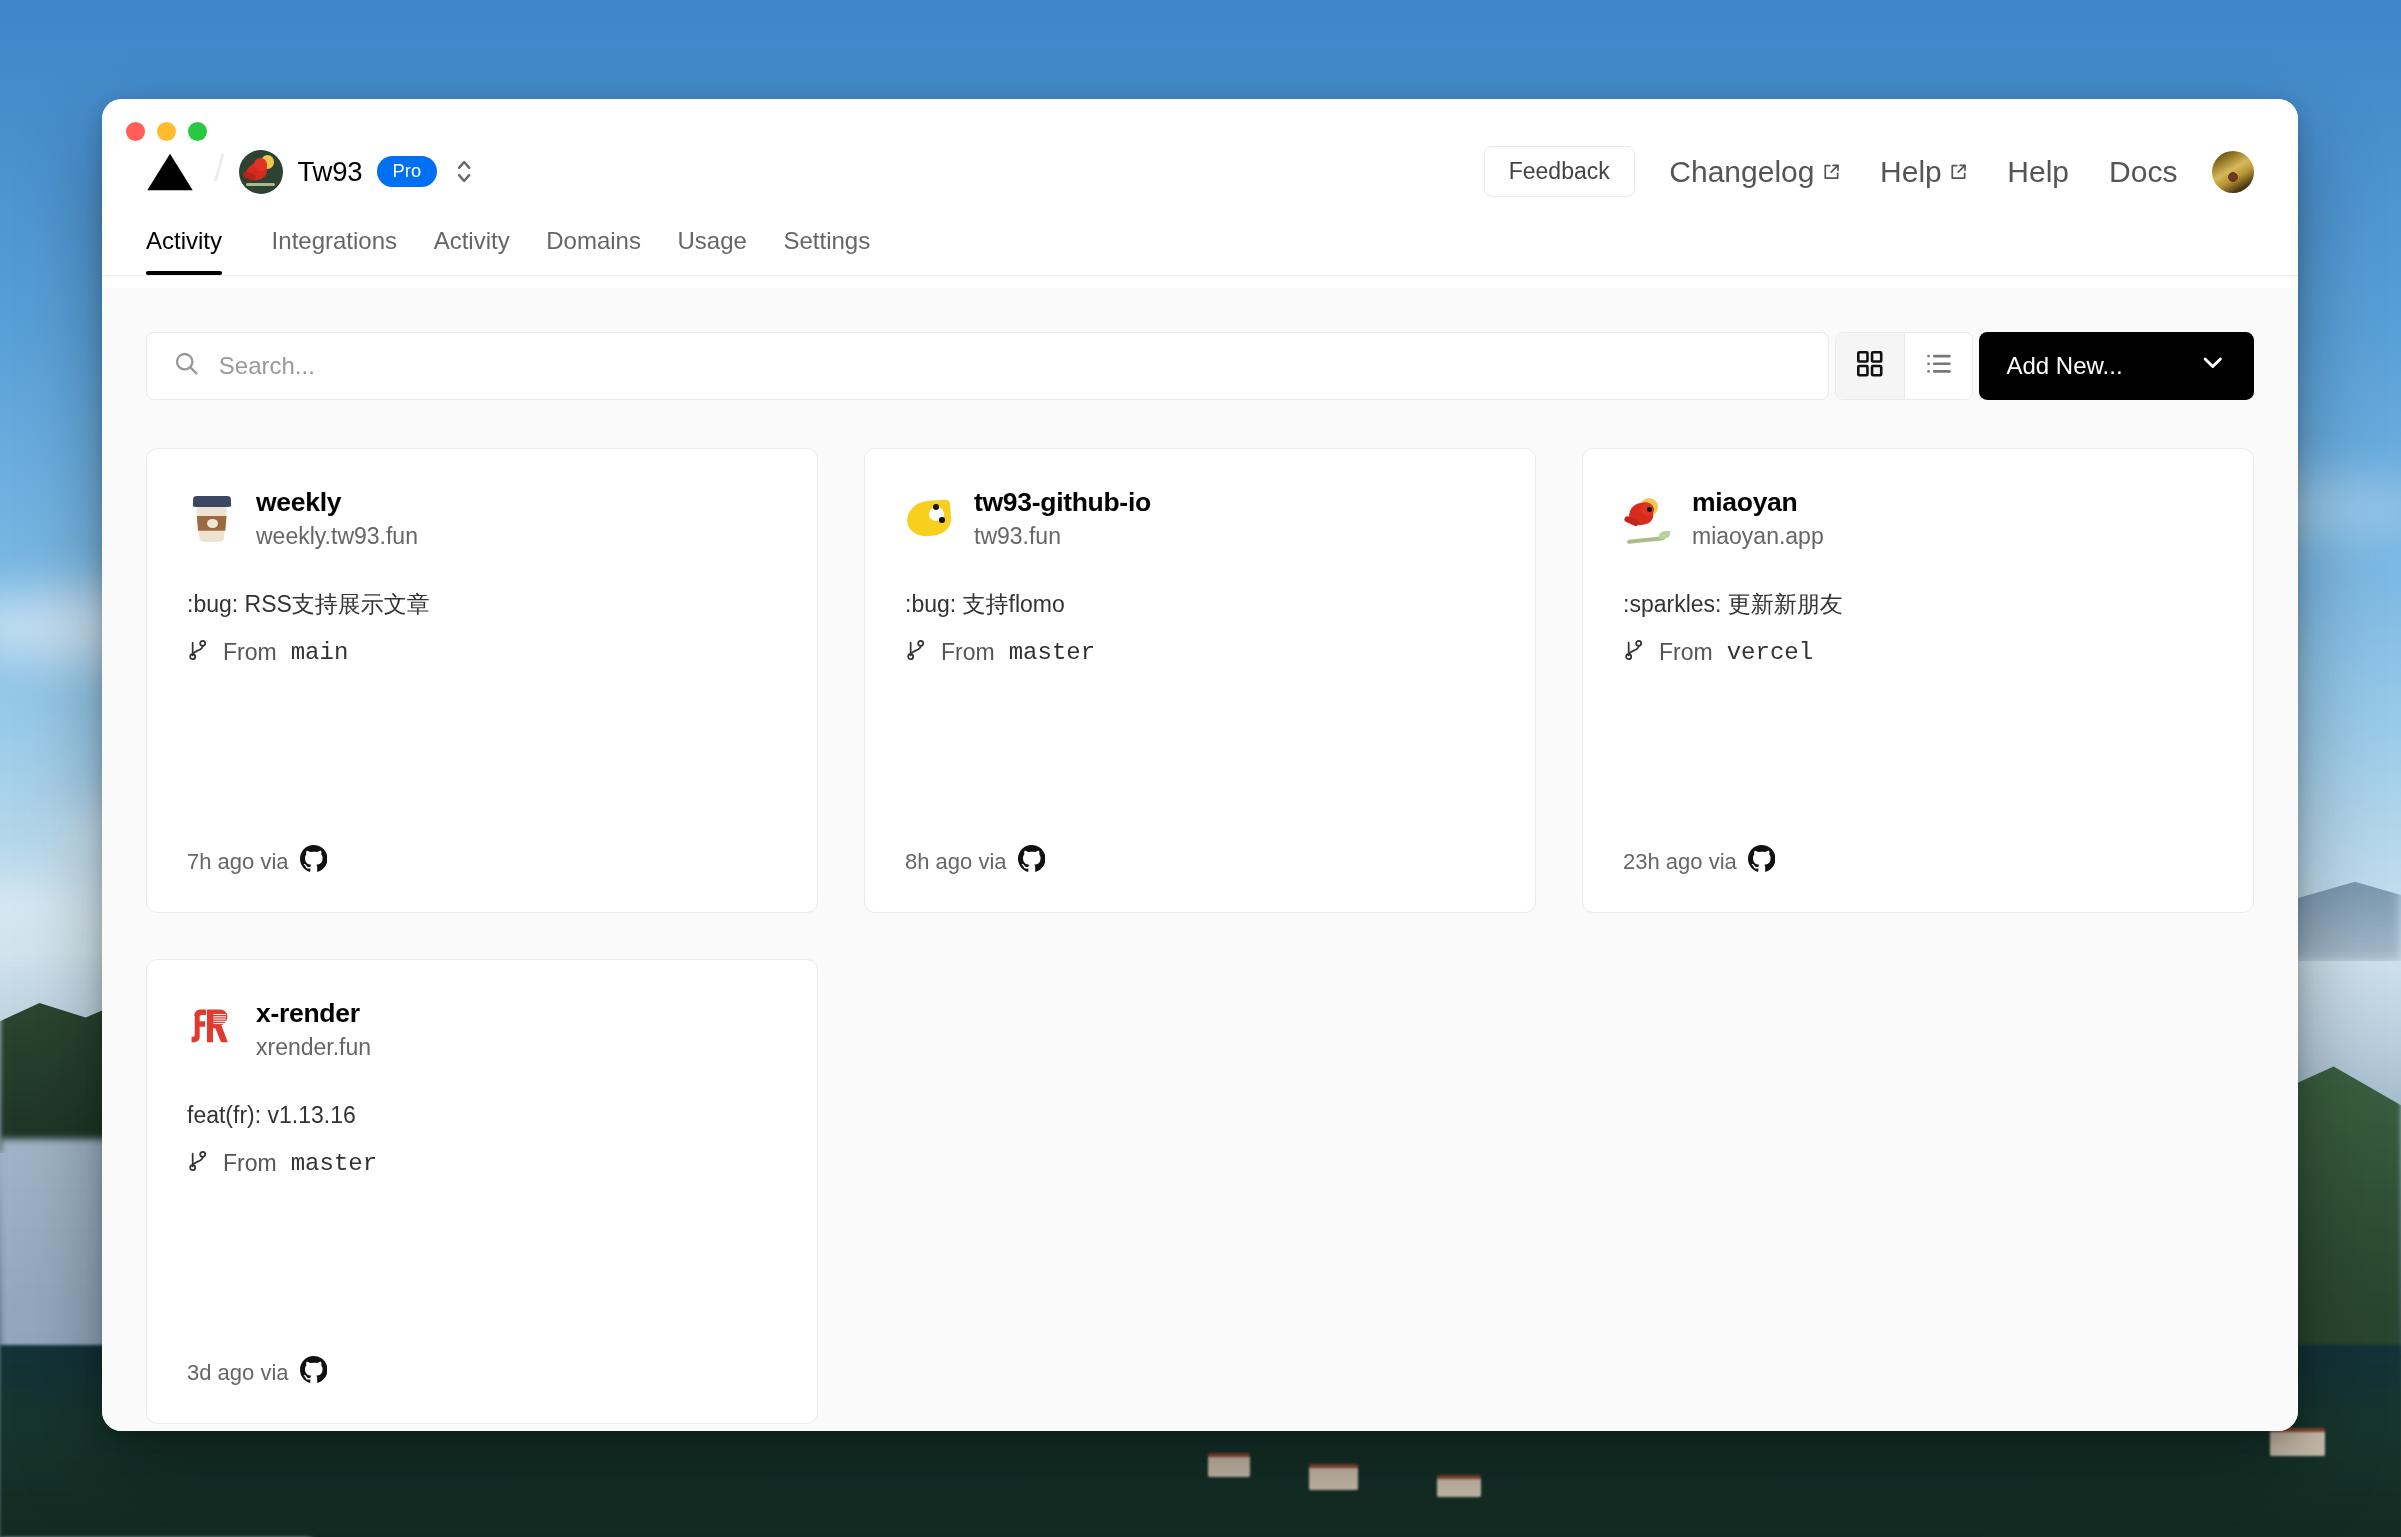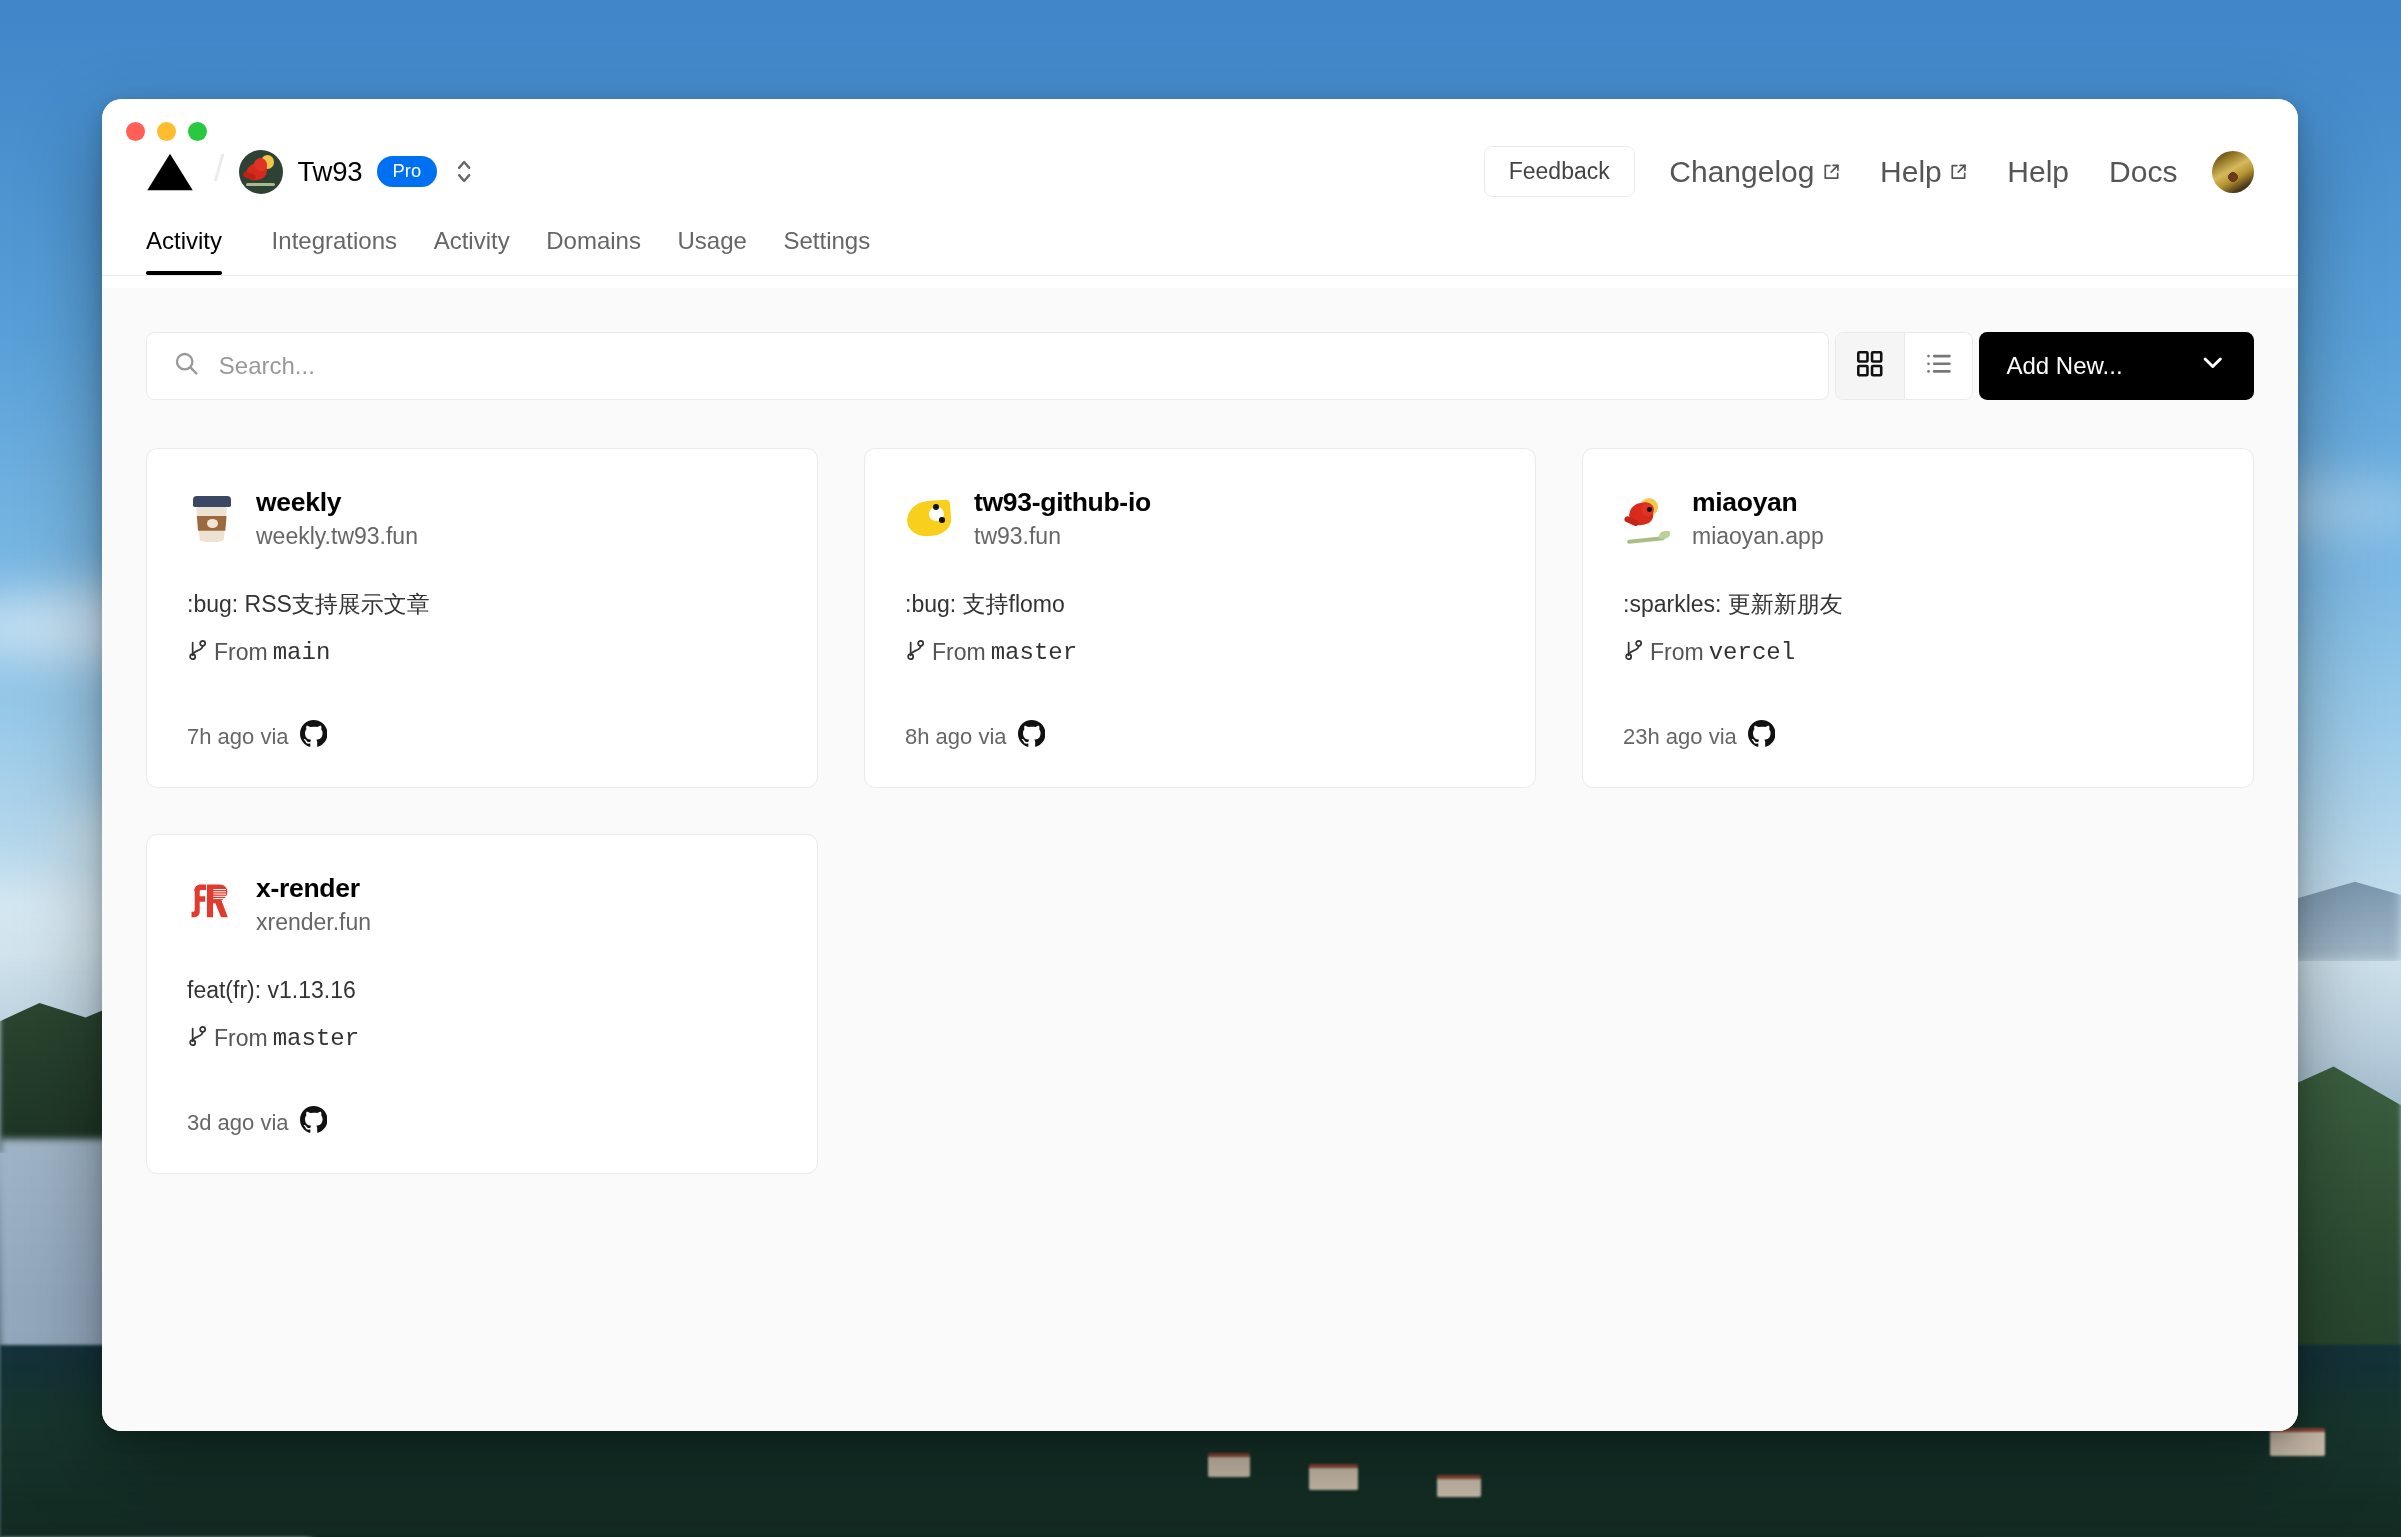--- a/index.html
+++ b/index.html
@@ -371,21 +371,21 @@
   .projects-grid {
     display: grid;
     grid-template-columns: repeat(3, 1fr);
     gap: 46px;
   }
   .project-card {
     background: #fff;
     border: 0.9px solid #ebebeb;
     border-radius: 11px;
     padding: 37px 40px 33px;
-    height: 340px;
+    height: 465px;
     display: flex;
     flex-direction: column;
     cursor: pointer;
   }
   .card-head {
     display: flex;
     align-items: center;
     gap: 20px;
     margin-bottom: 38px;
   }
@@ -410,21 +410,21 @@
   }
   .card-commit {
     font-size: 23px;
     color: #333;
     margin-bottom: 18.3px;
     line-height: 1.3;
   }
   .card-branch {
     display: flex;
     align-items: center;
-    gap: 5px;
+    gap: 14px;
     font-size: 23px;
     color: #555;
     text-align: center;
   }
   .card-branch .branch-name {
     font-family: "Liberation Mono", monospace;
     font-size: 24px;
     color: #333;
   }
   .card-foot {

